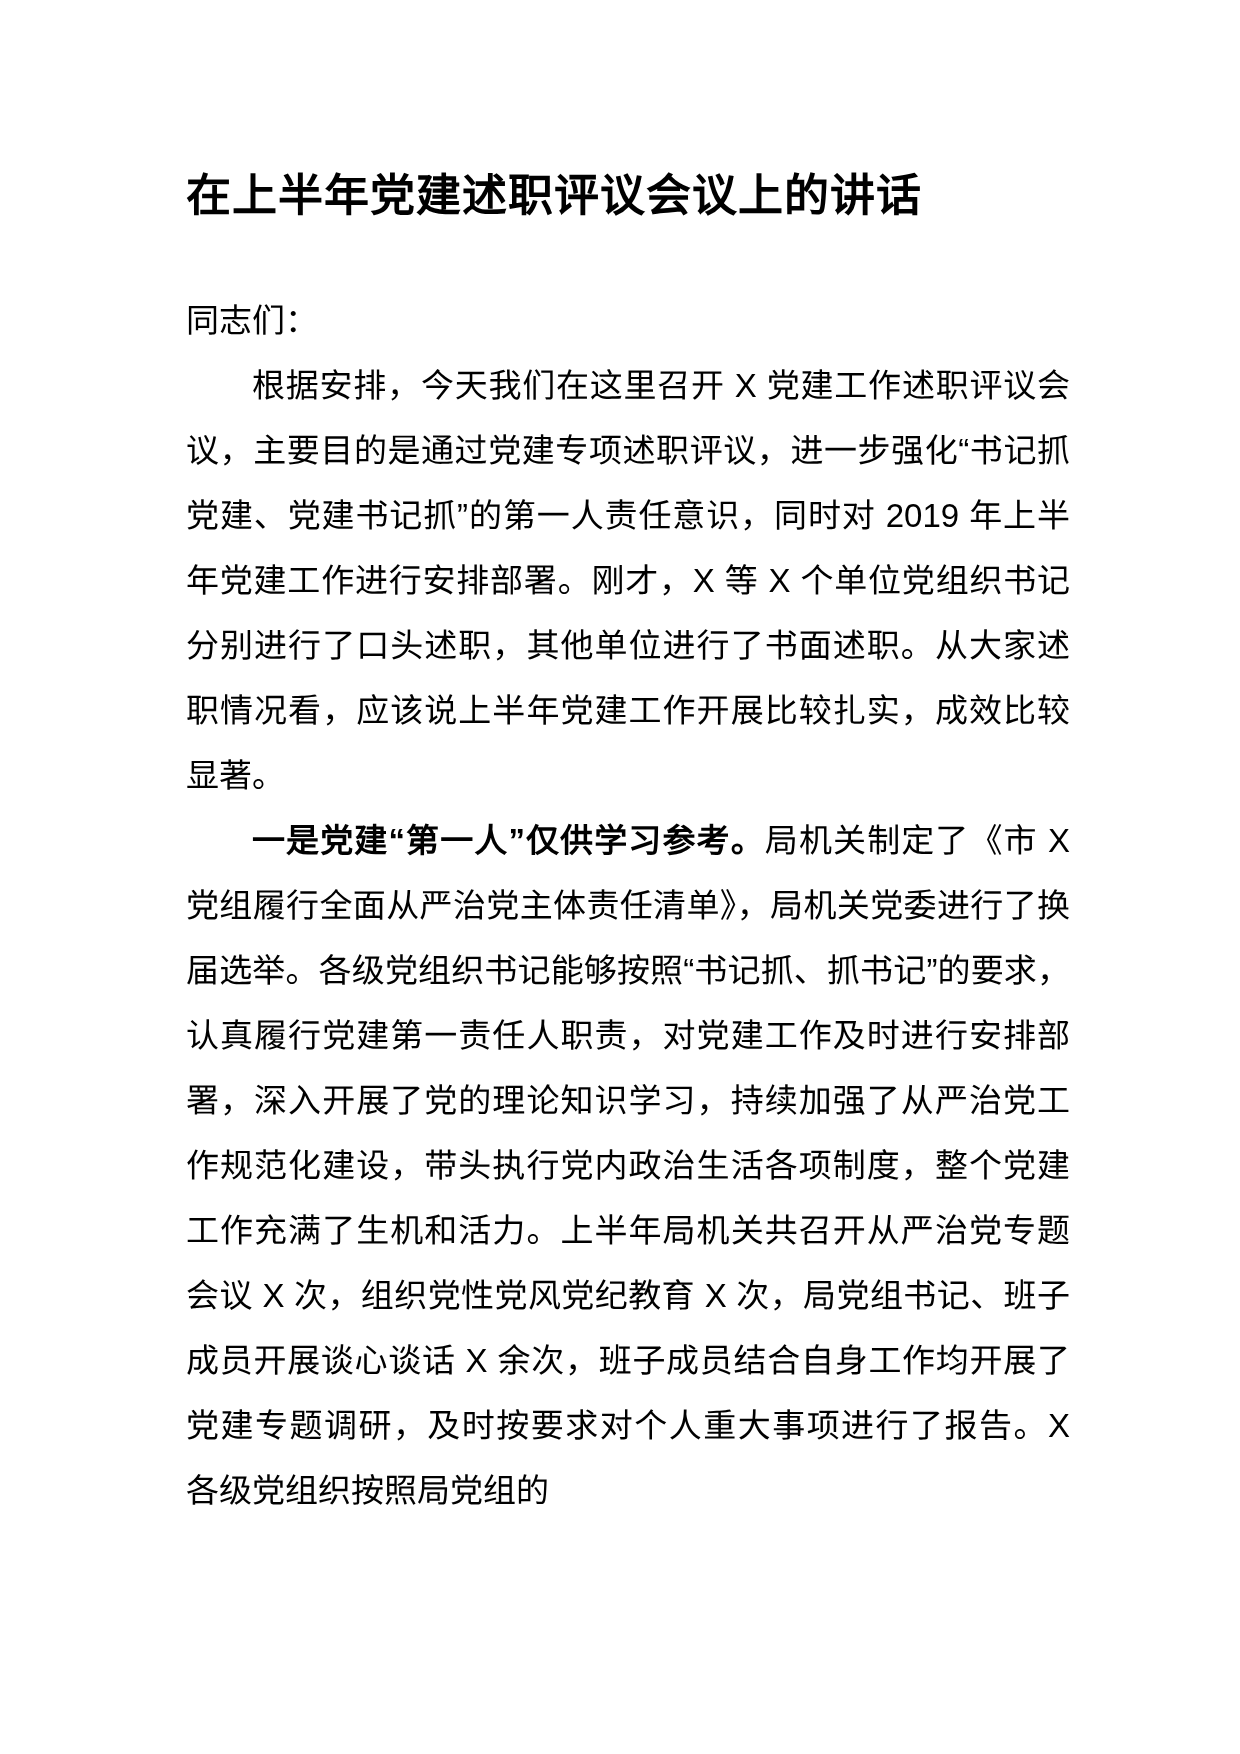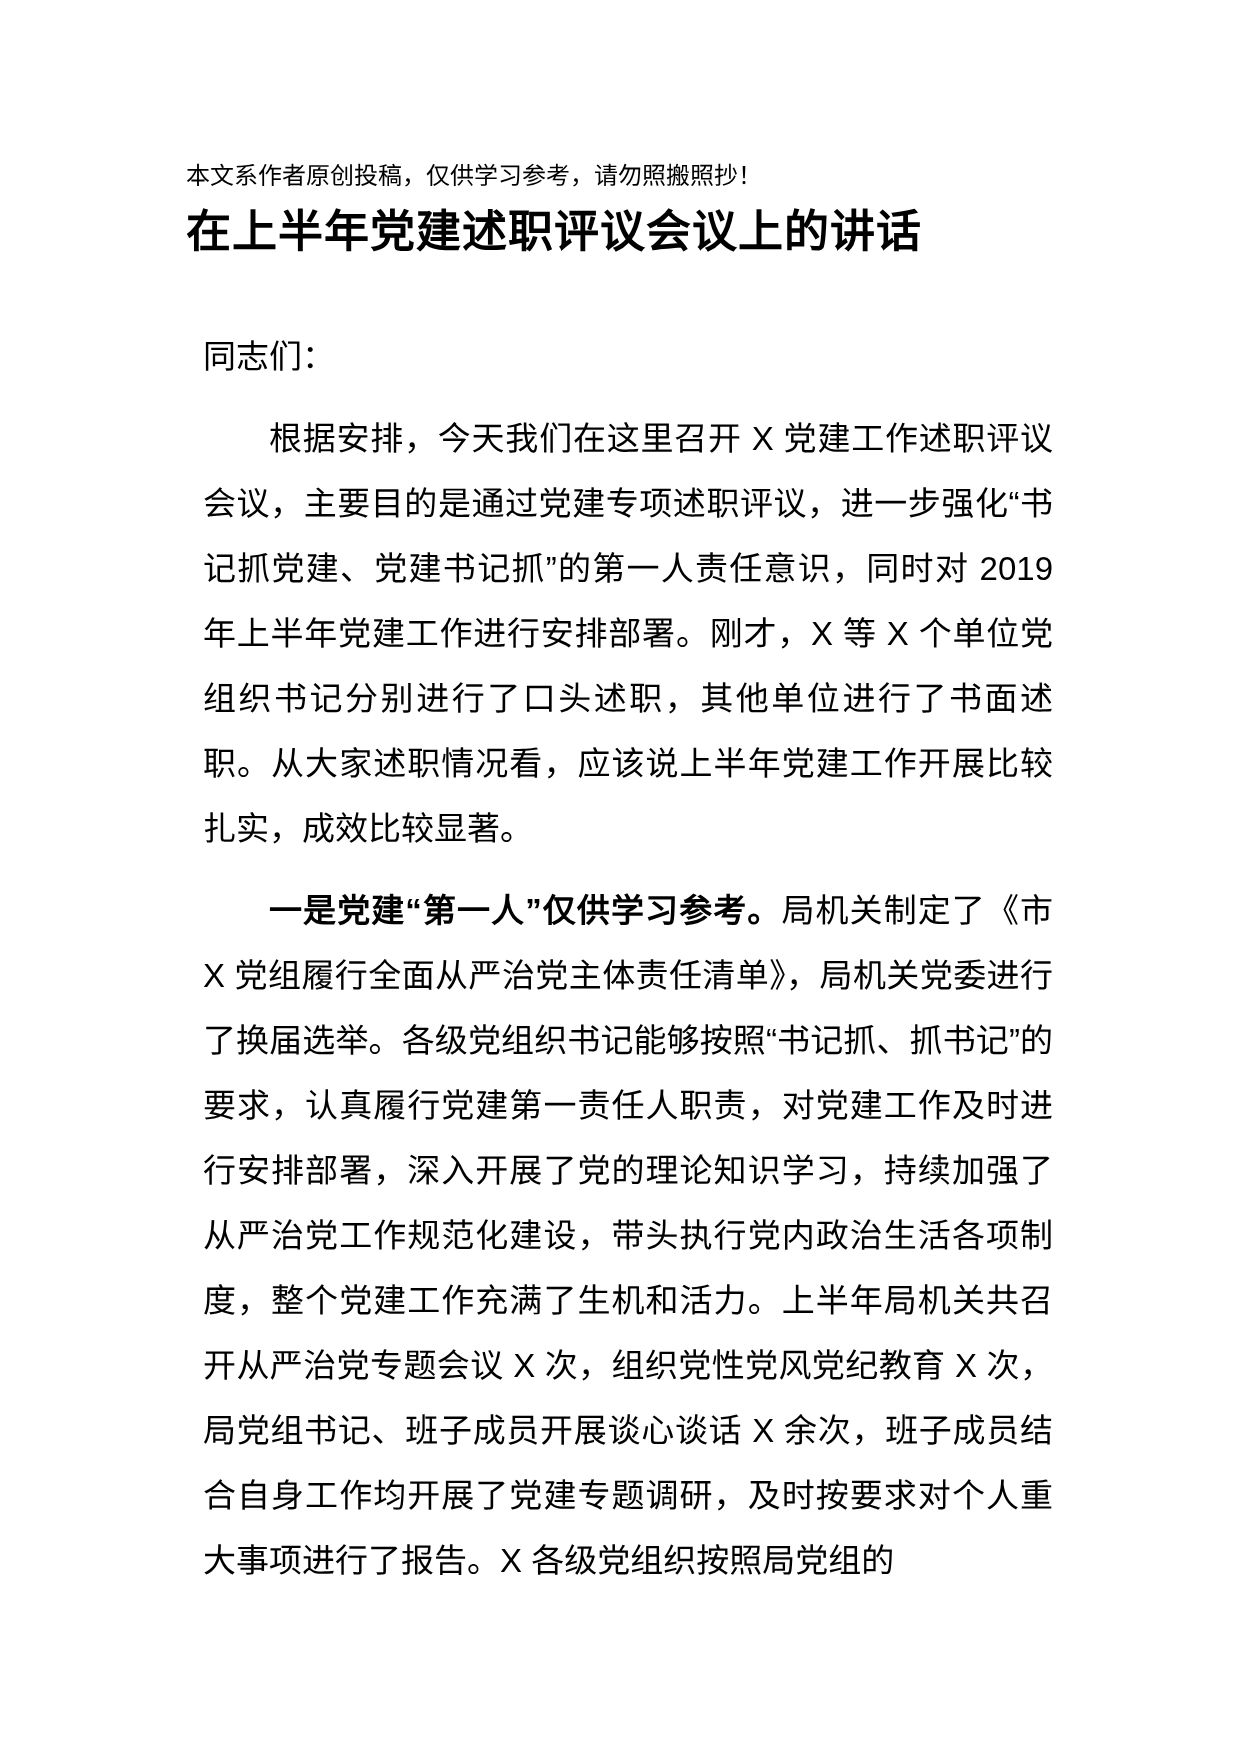--- a/index.html
+++ b/index.html
@@ -33,21 +33,21 @@
     line-height: 76px;
     font-weight: 700;
     text-align: left;
     color: #000000;
     letter-spacing: 1px;
   }
   .doc-body {
     margin-top: 54px;
   }
   .para {
-    margin: 17px;
+    margin: 0;
     font-size: 33px;
     line-height: 65px;
     font-weight: 400;
     text-align: justify;
     text-justify: inter-ideograph;
     text-indent: 2em;
     word-break: break-all;
     color: #000000;
   }
   .para.no-indent {
@@ -55,21 +55,20 @@
   }
   .para .lead {
     font-weight: 700;
   }
 </style>
 </head>
 <body>
 
 <div class="page">
 
-  <p class="disclaimer">本文系作者原创投稿，仅供学习参考，请勿照搬照抄！</p>
 
   <h1 class="doc-title">在上半年党建述职评议会议上的讲话</h1>
 
   <div class="doc-body">
 
     <p class="para no-indent"><span>同志们：</span></p>
 
     <p class="para"><span>根据安排，今天我们在这里召开 X 党建工作述职评议会议，主要目的是通过党建专项述职评议，进一步强化“书记抓党建、党建书记抓”的第一人责任意识，同时对 2019 年上半年党建工作进行安排部署。刚才，X 等 X 个单位党组织书记分别进行了口头述职，其他单位进行了书面述职。从大家述职情况看，应该说上半年党建工作开展比较扎实，成效比较显著。</span></p>
 
     <p class="para"><span class="lead">一是党建“第一人”仅供学习参考。</span><span>局机关制定了《市 X 党组履行全面从严治党主体责任清单》，局机关党委进行了换届选举。各级党组织书记能够按照“书记抓、抓书记”的要求，认真履行党建第一责任人职责，对党建工作及时进行安排部署，深入开展了党的理论知识学习，持续加强了从严治党工作规范化建设，带头执行党内政治生活各项制度，整个党建工作充满了生机和活力。上半年局机关共召开从严治党专题会议 X 次，组织党性党风党纪教育 X 次，局党组书记、班子成员开展谈心谈话 X 余次，班子成员结合自身工作均开展了党建专题调研，及时按要求对个人重大事项进行了报告。X 各级党组织按照局党组的</span></p>

